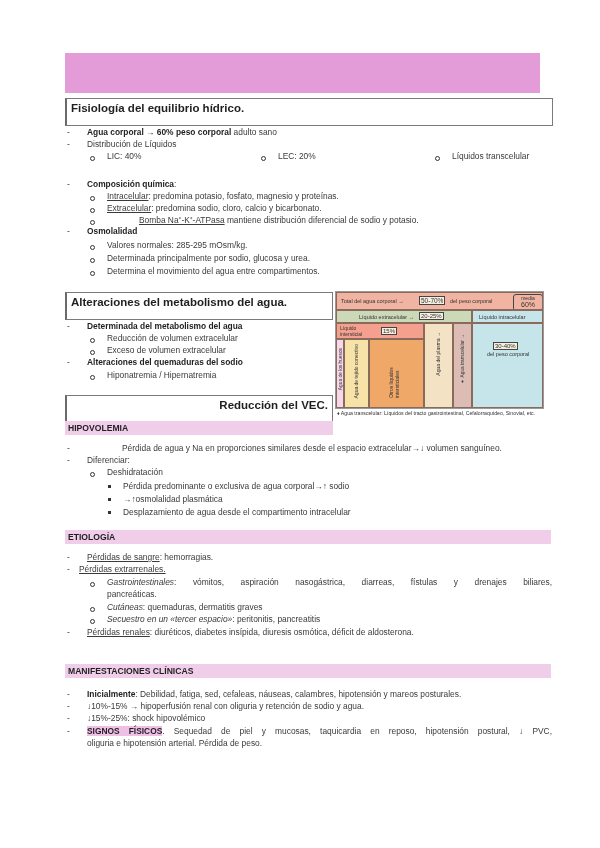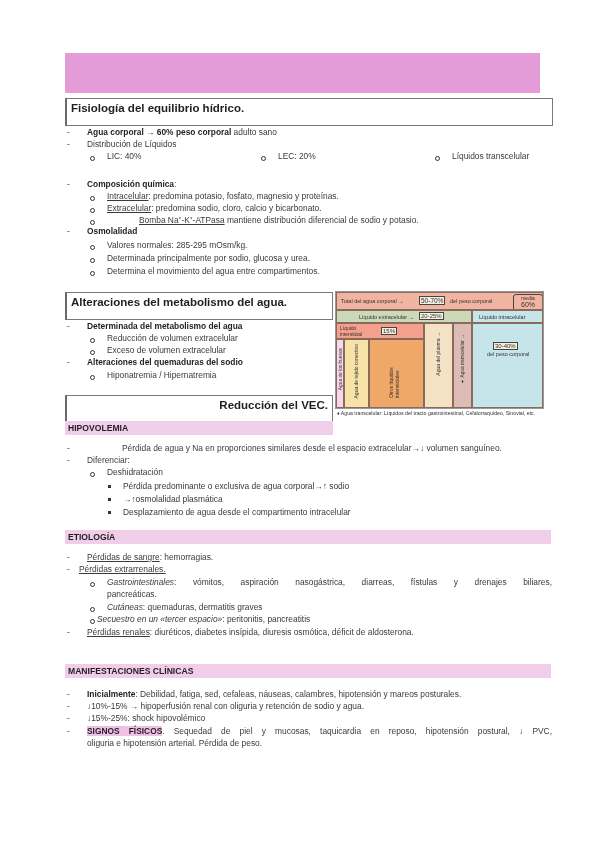--- a/index.html
+++ b/index.html
@@ -192,21 +192,21 @@
   <span class="obul" style="left:90px; top:5px;"></span>
   <span class="abs" style="left:107px; width:445px; text-align:justify; text-align-last:justify;"><span class="i">Gastrointestinales</span><span>: vómitos, aspiración nasogástrica, diarreas, fístulas y drenajes biliares,</span></span>
 </div>
 <div class="abs line" style="left:107px; top:589px;">pancreáticas.</div>
 <div class="abs line" style="left:0; top:602px; width:600px;">
   <span class="obul" style="left:90px; top:5px;"></span>
   <span class="abs" style="left:107px;"><span class="i">Cutáneas</span><span>: quemaduras, dermatitis graves</span></span>
 </div>
 <div class="abs line" style="left:0; top:614px; width:600px;">
   <span class="obul" style="left:90px; top:5px;"></span>
-  <span class="abs" style="left:97px;"><span class="i">Secuestro en un «tercer espacio»</span><span>: peritonitis, pancreatitis</span></span>
+  <span class="abs" style="left:107px;"><span class="i">Secuestro en un «tercer espacio»</span><span>: peritonitis, pancreatitis</span></span>
 </div>
 <div class="abs line" style="left:67px; top:627px;">
   <span>-</span>
   <span class="abs" style="left:20px;"><span class="u">Pérdidas renales</span><span>: diuréticos, diabetes insípida, diuresis osmótica, déficit de aldosterona.</span></span>
 </div>
 
 <div class="abs sub-bar" style="left:65px; top:664px; width:486px;">MANIFESTACIONES CLÍNICAS</div>
 <div class="abs line" style="left:67px; top:689px;">
   <span>-</span>
   <span class="abs" style="left:20px;"><span class="b">Inicialmente</span><span>: Debilidad, fatiga, sed, cefaleas, náuseas, calambres, hipotensión y mareos posturales.</span></span>

